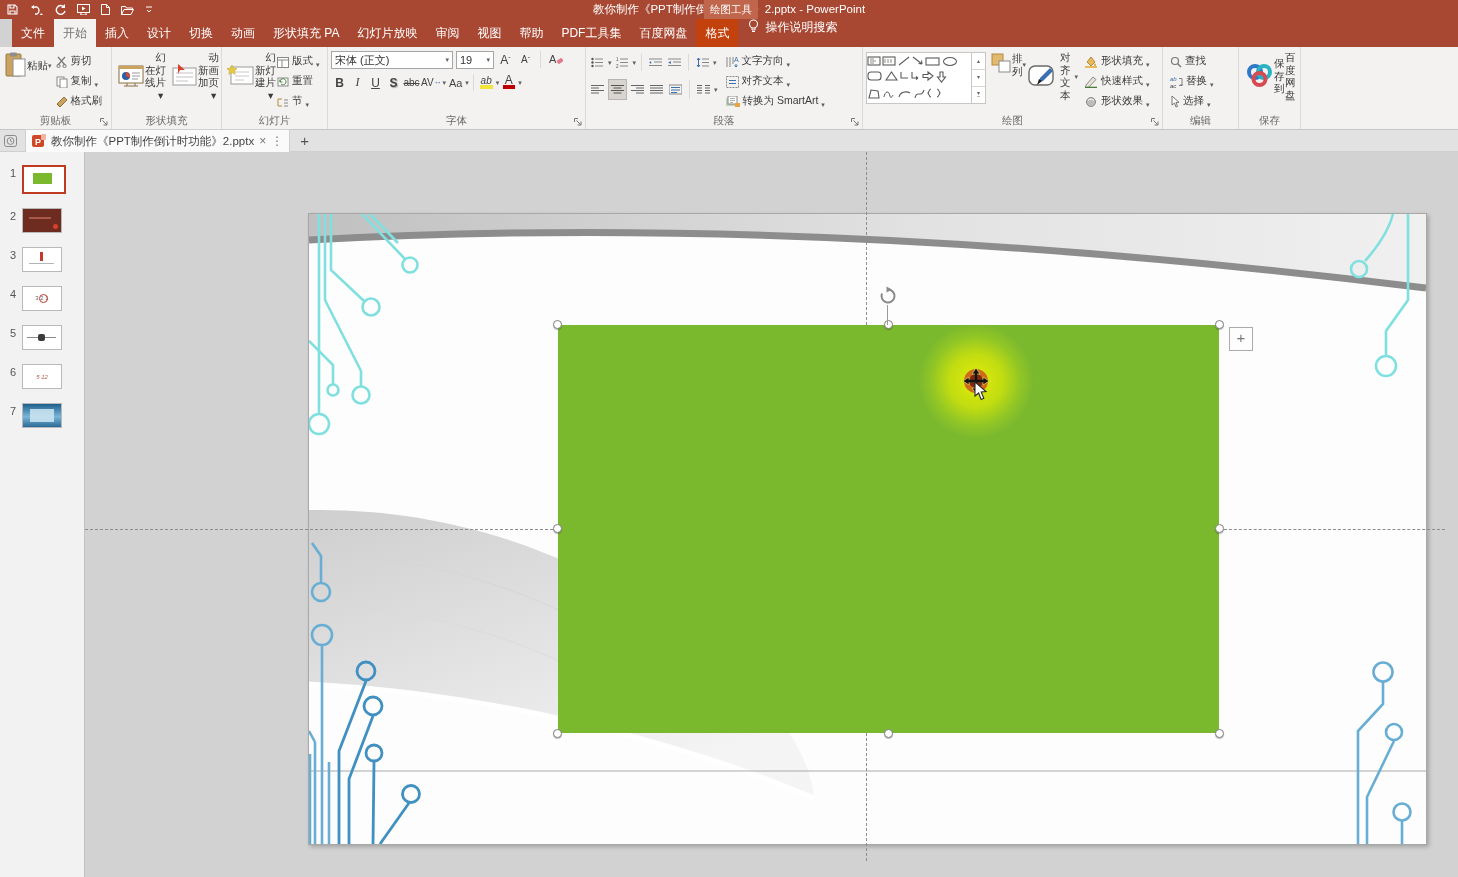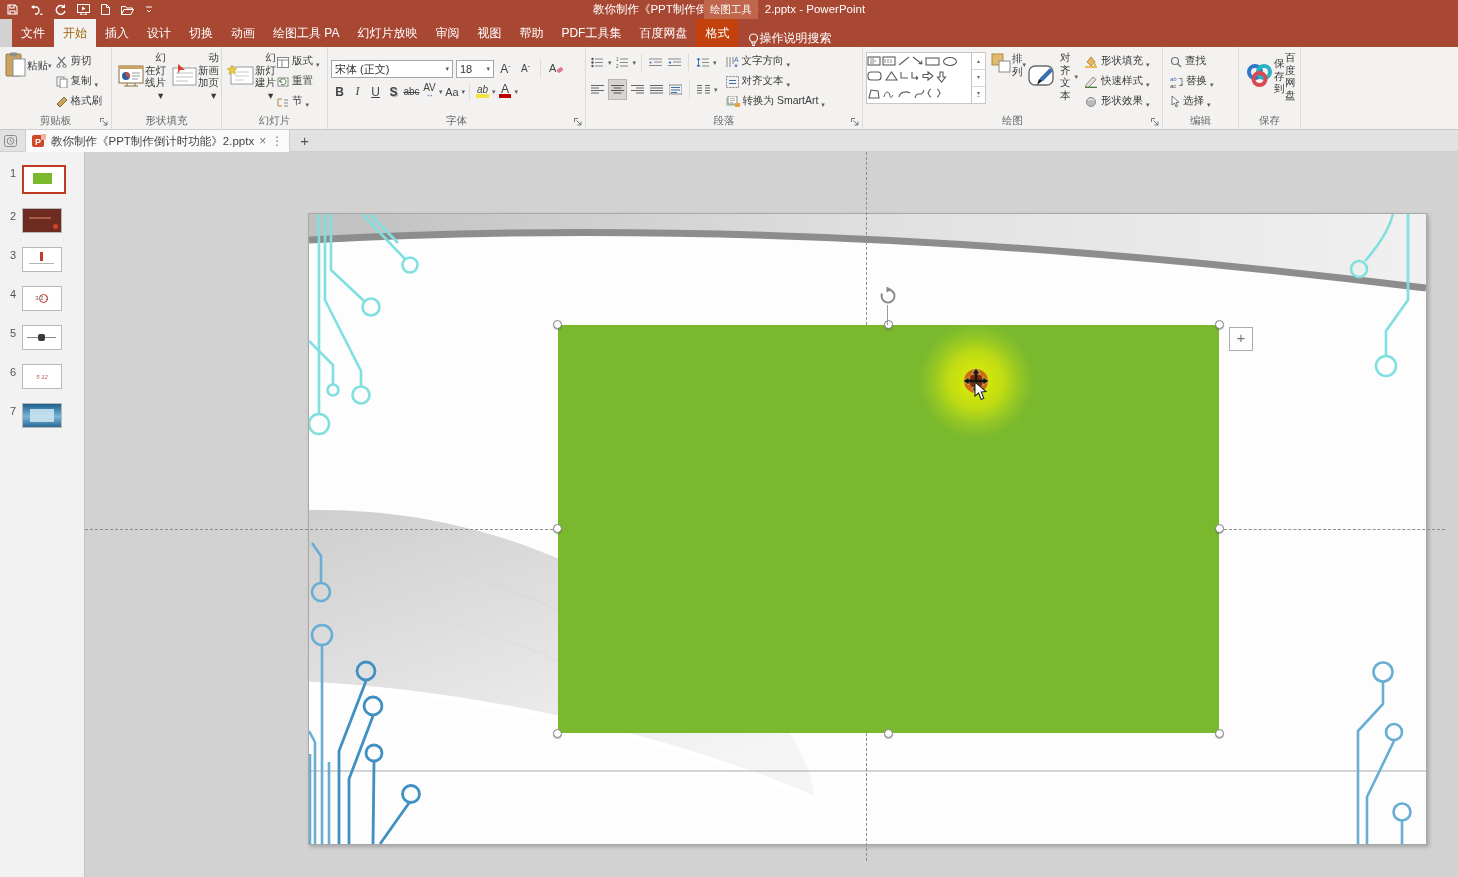--- a/index.html
+++ b/index.html
@@ -13,23 +13,23 @@
   .qat{position:absolute;left:7px;top:0;height:19px;display:flex;align-items:center;gap:11px}
   .qat .qbtn{display:flex;align-items:center}
   .win-title{position:absolute;left:0;top:0;width:100%;height:19px;line-height:19px;
              text-align:center;font-size:11.5px;color:#fff;pointer-events:none}
   .ctx-head{position:absolute;left:704px;top:0;width:54px;height:19px;background:#c0664c;
             color:#fff;font-size:10.5px;text-align:center;line-height:19px}
   
   .tabrow{position:absolute;left:12px;top:19px;width:1458px;height:28px;background:#a84732;
           display:flex;color:#fff;font-size:12px}
   .tab{padding:0 9px;line-height:28px;white-space:nowrap}
-  .tab.active{background:#f3f2f1;color:#a16207}
+  .tab.active{background:#f3f2f1;color:#737373}
   .tab.ctx{background:#c2410c}
-  .tellme{display:flex;align-items:flex-end;margin-left:10px;font-size:12px}
+  .tellme{display:flex;align-items:flex-start;gap:6px;margin-left:10px;font-size:12px}
   
   .ribbon{position:absolute;left:0;top:47px;width:1458px;height:83px;background:#f3f2f1;
           border-bottom:1px solid #c8c6c4;display:flex;box-sizing:border-box}
   .rgroup{position:relative;height:100%;border-right:1px solid #dcdad7;box-sizing:border-box;
           display:flex;align-items:flex-start;padding:3px 2px 16px 3px}
   .rg-label{position:absolute;left:0;right:0;bottom:1px;text-align:center;font-size:10.5px;color:#6a6a6a}
   .launcher{position:absolute;right:2px;bottom:2px}
   .bb{display:flex;align-items:center;font-size:10.5px;color:#3b3a39;
       line-height:1.2;padding:1px 2px;text-align:center}
   .bb .ic{margin:1px 0 2px}
@@ -130,21 +130,21 @@
   <div class="ctx-head">绘图工具</div>
 </div>
 
 <div class="tabrow">
   <div class="tab">文件</div>
   <div class="tab active">开始</div>
   <div class="tab">插入</div>
   <div class="tab">设计</div>
   <div class="tab">切换</div>
   <div class="tab">动画</div>
-  <div class="tab">绘图工具 PA</div>
+  <div class="tab">形状填充 PA</div>
   <div class="tab">幻灯片放映</div>
   <div class="tab">审阅</div>
   <div class="tab">视图</div>
   <div class="tab">帮助</div>
   <div class="tab">PDF工具集</div>
   <div class="tab">百度网盘</div>
   <div class="tab ctx">格式</div>
   <div class="tellme">
     <span>
         <svg width="11" height="14" viewBox="0 0 11 14">
@@ -279,27 +279,27 @@
             </svg>
           </span>
         <span>节</span>
           <span class="chev">▾</span>
       </div>
     </div>
     <div class="rg-label">幻灯片</div>
   </div>
 
   <div class="rgroup" style="width:258px;display:block">
-    <div class="rrow" style="margin-top:9px;gap:3px">
+    <div class="rrow" style="margin-top:0;gap:3px">
       <div class="combo" style="width:122px">
         <span>宋体 (正文)</span>
           <span class="chev">▾</span>
       </div>
       <div class="combo" style="width:38px">
-        <span>18</span>
+        <span>19</span>
           <span class="chev">▾</span>
       </div>
       <span class="fbtn">
           <span>A</span>
           <sup style="font-size:7px">ˆ</sup>
         </span>
       <span class="fbtn" style="font-size:10px">
           <span>A</span>
           <sup style="font-size:7px">ˇ</sup>
         </span>
@@ -310,21 +310,21 @@
             <rect x="8" y="6" width="6" height="4" rx="1" fill="#e07a8a" transform="rotate(-35 11 8)"></rect>
           </svg>
         </span>
     </div>
     <div class="rrow" style="margin-top:4px;gap:1px">
       <span class="fbtn glyB">B</span>
       <span class="fbtn glyI">I</span>
       <span class="fbtn glyU">U</span>
       <span class="fbtn glyB" style="text-shadow:1px 1px 1px #aaa">S</span>
       <span class="fbtn glyS" style="font-size:10px">abc</span>
-      <span class="fbtn" style="font-size:10px;flex-direction:column;line-height:.8">
+      <span class="fbtn" style="font-size:10px;flex-direction:row;line-height:.8">
           <span>AV</span>
           <span style="color:#3a6fb0;font-size:8px">↔</span>
         </span>
       <span class="chev">▾</span>
       <span class="fbtn" style="font-size:11px">Aa</span>
       <span class="chev">▾</span>
       <span class="vsep"></span>
       <span class="fbtn" style="flex-direction:column;line-height:.8;font-size:10px;font-style:italic">
           <span>ab</span>
           <span style="display:block;width:13px;height:4px;background:#f3e43a"></span>

